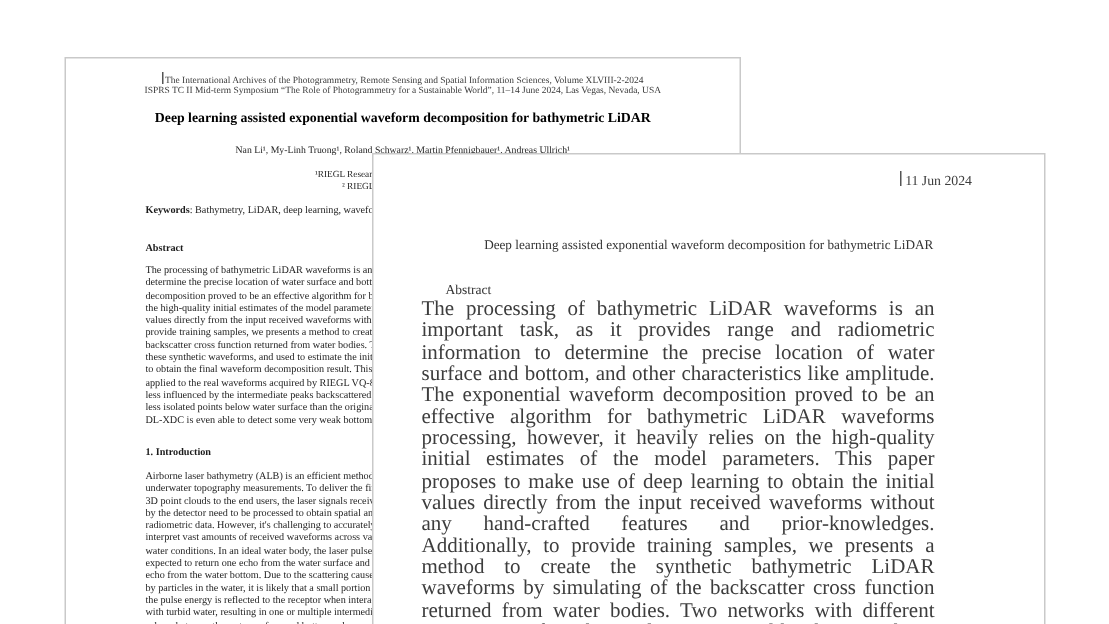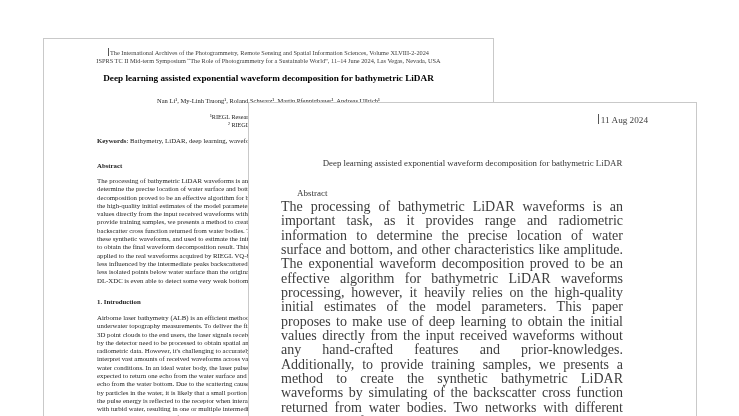--- a/index.html
+++ b/index.html
@@ -158,21 +158,21 @@
     <div class="lp-line">by particles in the water, it is likely that a small portion of</div>
     <div class="lp-line">the pulse energy is reflected to the receptor when interacting</div>
     <div class="lp-line">with turbid water, resulting in one or multiple intermediate</div>
     <div class="lp-line">echoes between the water surface and bottom echoes.</div>
   </div>
 
 </div>
 
 <div class="page page-right">
 
-  <div class="rp-date"><span class="caret rp-caret"></span><span>11 Aug 2024</span></div>
+  <div class="rp-date"><span class="caret rp-caret"></span><span>11 Jun 2024</span></div>
 
   <div class="rp-title">Deep learning assisted exponential waveform decomposition for bathymetric LiDAR</div>
 
   <div class="rp-abstract-heading">Abstract</div>
 
   <div class="rp-paragraph">The processing of bathymetric LiDAR waveforms is an important task, as it provides range and radiometric information to determine the precise location of water surface and bottom, and other characteristics like amplitude. The exponential waveform decomposition proved to be an effective algorithm for bathymetric LiDAR waveforms processing, however, it heavily relies on the high-quality initial estimates of the model parameters. This paper proposes to make use of deep learning to obtain the initial values directly from the input received waveforms without any hand-crafted features and prior-knowledges. Additionally, to provide training samples, we presents a method to create the synthetic bathymetric LiDAR waveforms by simulating of the backscatter cross function returned from water bodies. Two networks with different sensitivities of weak signals were trained by these synthetic waveforms, and used to estimate the initial values of the model parameters, a least square optimization follows up to obtain the final waveform decomposition result. This deep learning assisted exponential waveform decomposition method is applied to the real waveforms acquired by RIEGL VQ-840-G. The results show that estimations with the help of deep learning is less influenced by the intermediate peaks backscattered from objects and particles in water, producing a cleaner</div>
 
 </div>
 
 </body></html>

